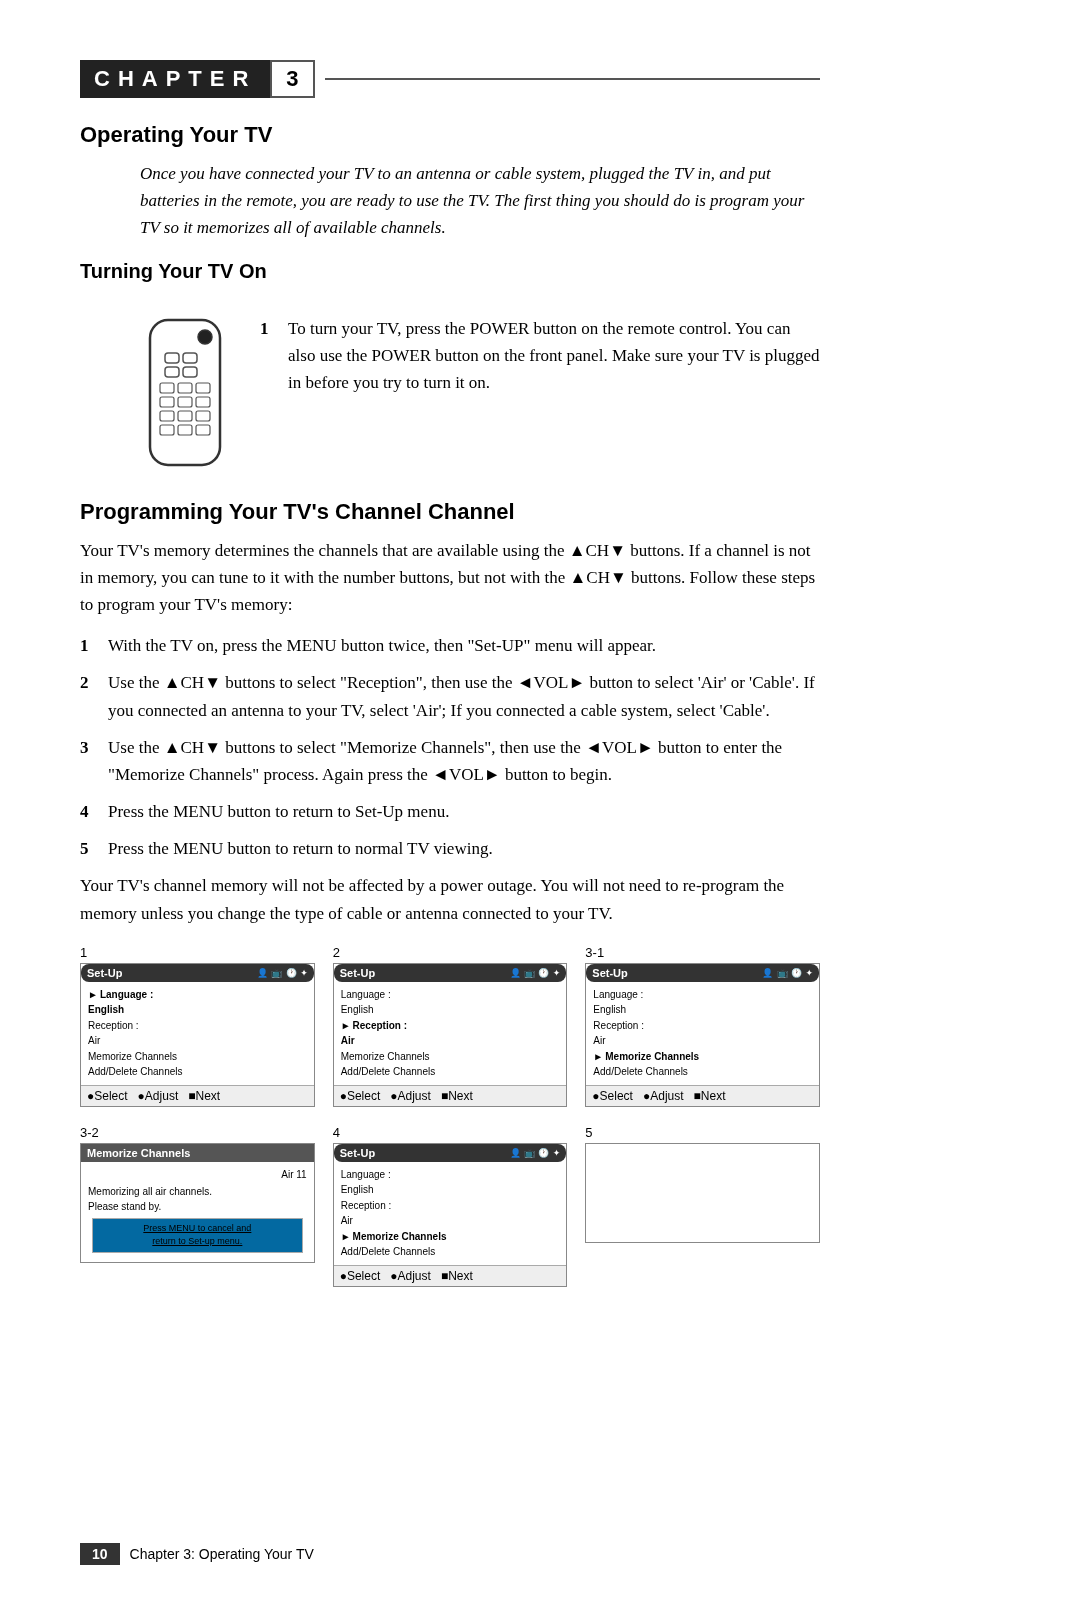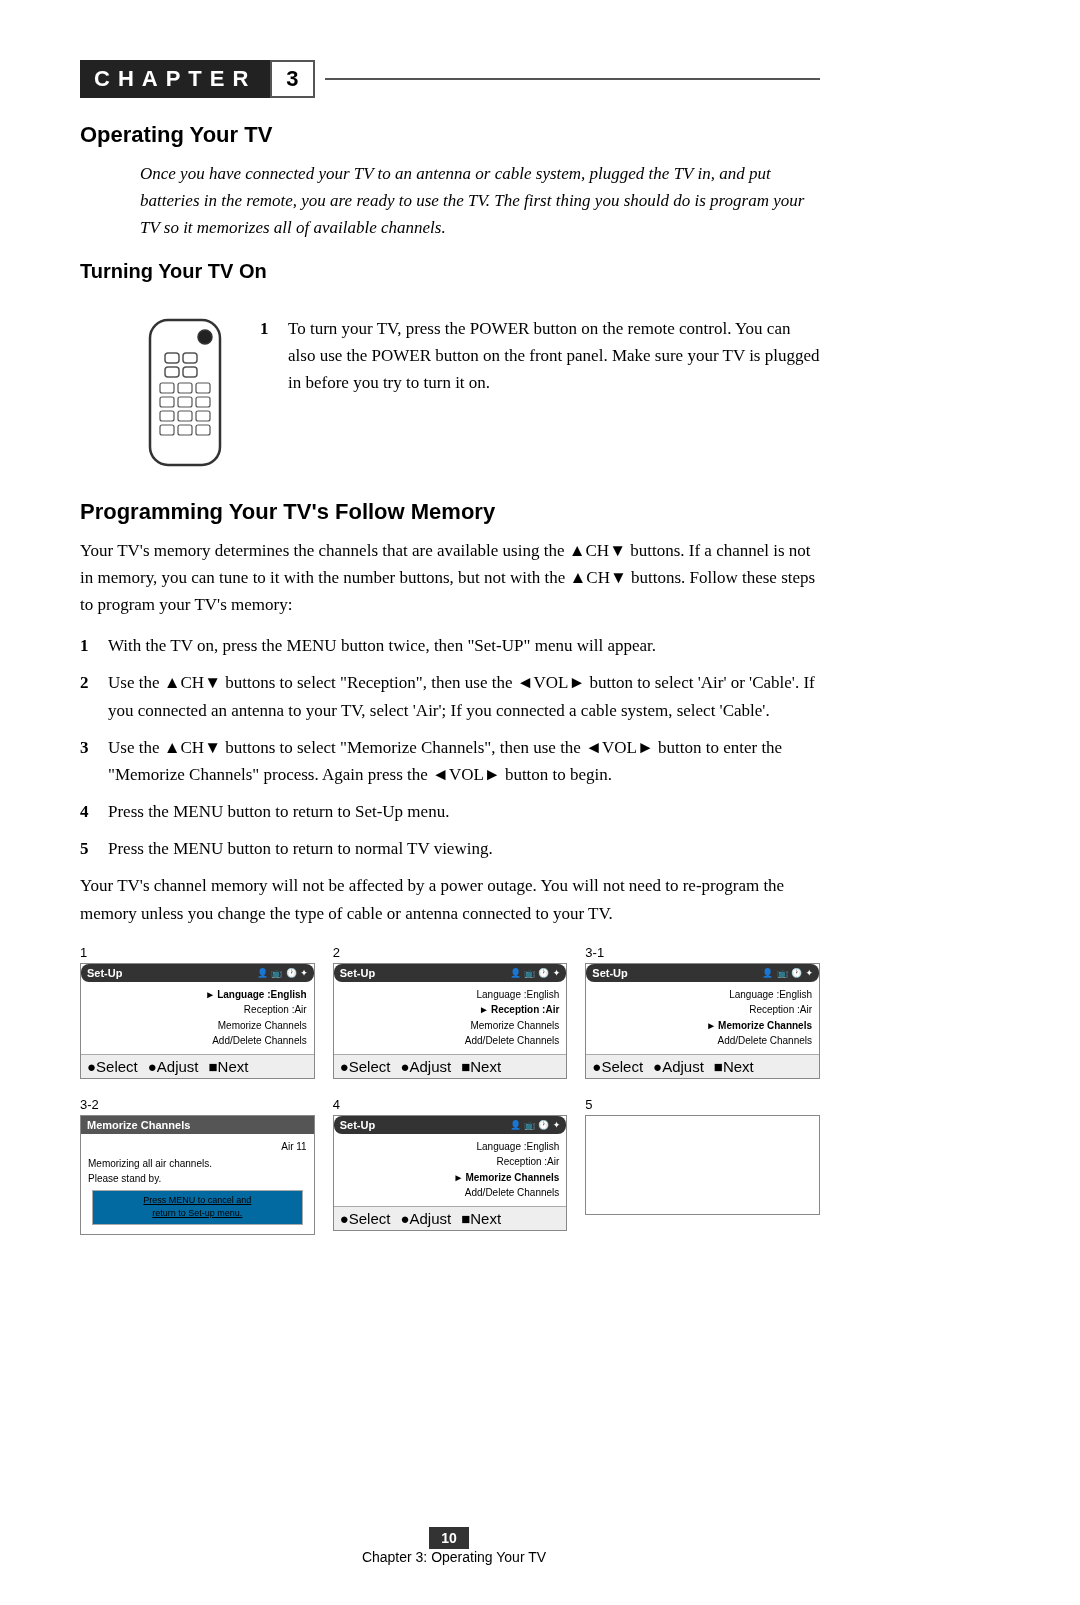--- a/index.html
+++ b/index.html
@@ -194,36 +194,37 @@
 
     .screen-body {
       padding: 5px 7px;
       font-size: 10px;
       line-height: 1.55;
       min-height: 70px;
     }
 
     .screen-row {
       display: flex;
-      justify-content: flex-end;
+      justify-content: center;
       font-size: 10px;
+      flex-direction: column;
     }
 
     .screen-row.selected {
       font-weight: bold;
     }
 
     .screen-row .arrow {
       margin-right: 2px;
     }
 
     .screen-footer {
       border-top: 1px solid #aaa;
       padding: 3px 6px;
-      font-size: 15px;
+      font-size: 12px;
       display: flex;
       gap: 10px;
       background: #eee;
     }
 
     .memorize-header {
       background: #555;
       color: #fff;
       font-size: 11px;
       padding: 3px 6px;
@@ -254,21 +255,20 @@
     }
 
     
     .page-footer {
       position: absolute;
       bottom: 40px;
       left: 80px;
       right: 72px;
       display: flex;
       align-items: center;
-      flex-direction: column;
     }
 
     .page-num-box {
       background: #333;
       color: #fff;
       font-family: Arial, Helvetica, sans-serif;
       font-size: 14px;
       font-weight: bold;
       padding: 3px 12px;
       margin-right: 10px;
@@ -334,21 +334,21 @@
     </div>
 
     <div class="turning-on-text">
       <div class="numbered-item">
         <span class="num-label">1</span>
         <span class="num-content">To turn your TV, press the POWER button on the remote control. You can also use the POWER button on the front panel. Make sure your TV is plugged in before you try to turn it on.</span>
       </div>
     </div>
   </div>
 
-  <div class="bold-section-title">Programming Your TV's Follow Memory</div>
+  <div class="bold-section-title">Programming Your TV's Channel Channel</div>
 
   <div class="body-text-full">Your TV's memory determines the channels that are  available using the ▲CH▼ buttons. If a channel is not in memory, you can tune to it with the number buttons, but not with the ▲CH▼ buttons. Follow these steps to program your TV's memory:</div>
 
   <div class="step-block numbered-item">
     <span class="num-label"><b>1</b></span>
     <span class="num-content">With the TV on, press the MENU button twice, then "Set-UP" menu will appear.</span>
   </div>
 
   <div class="step-block numbered-item">
     <span class="num-label"><b>2</b></span>

